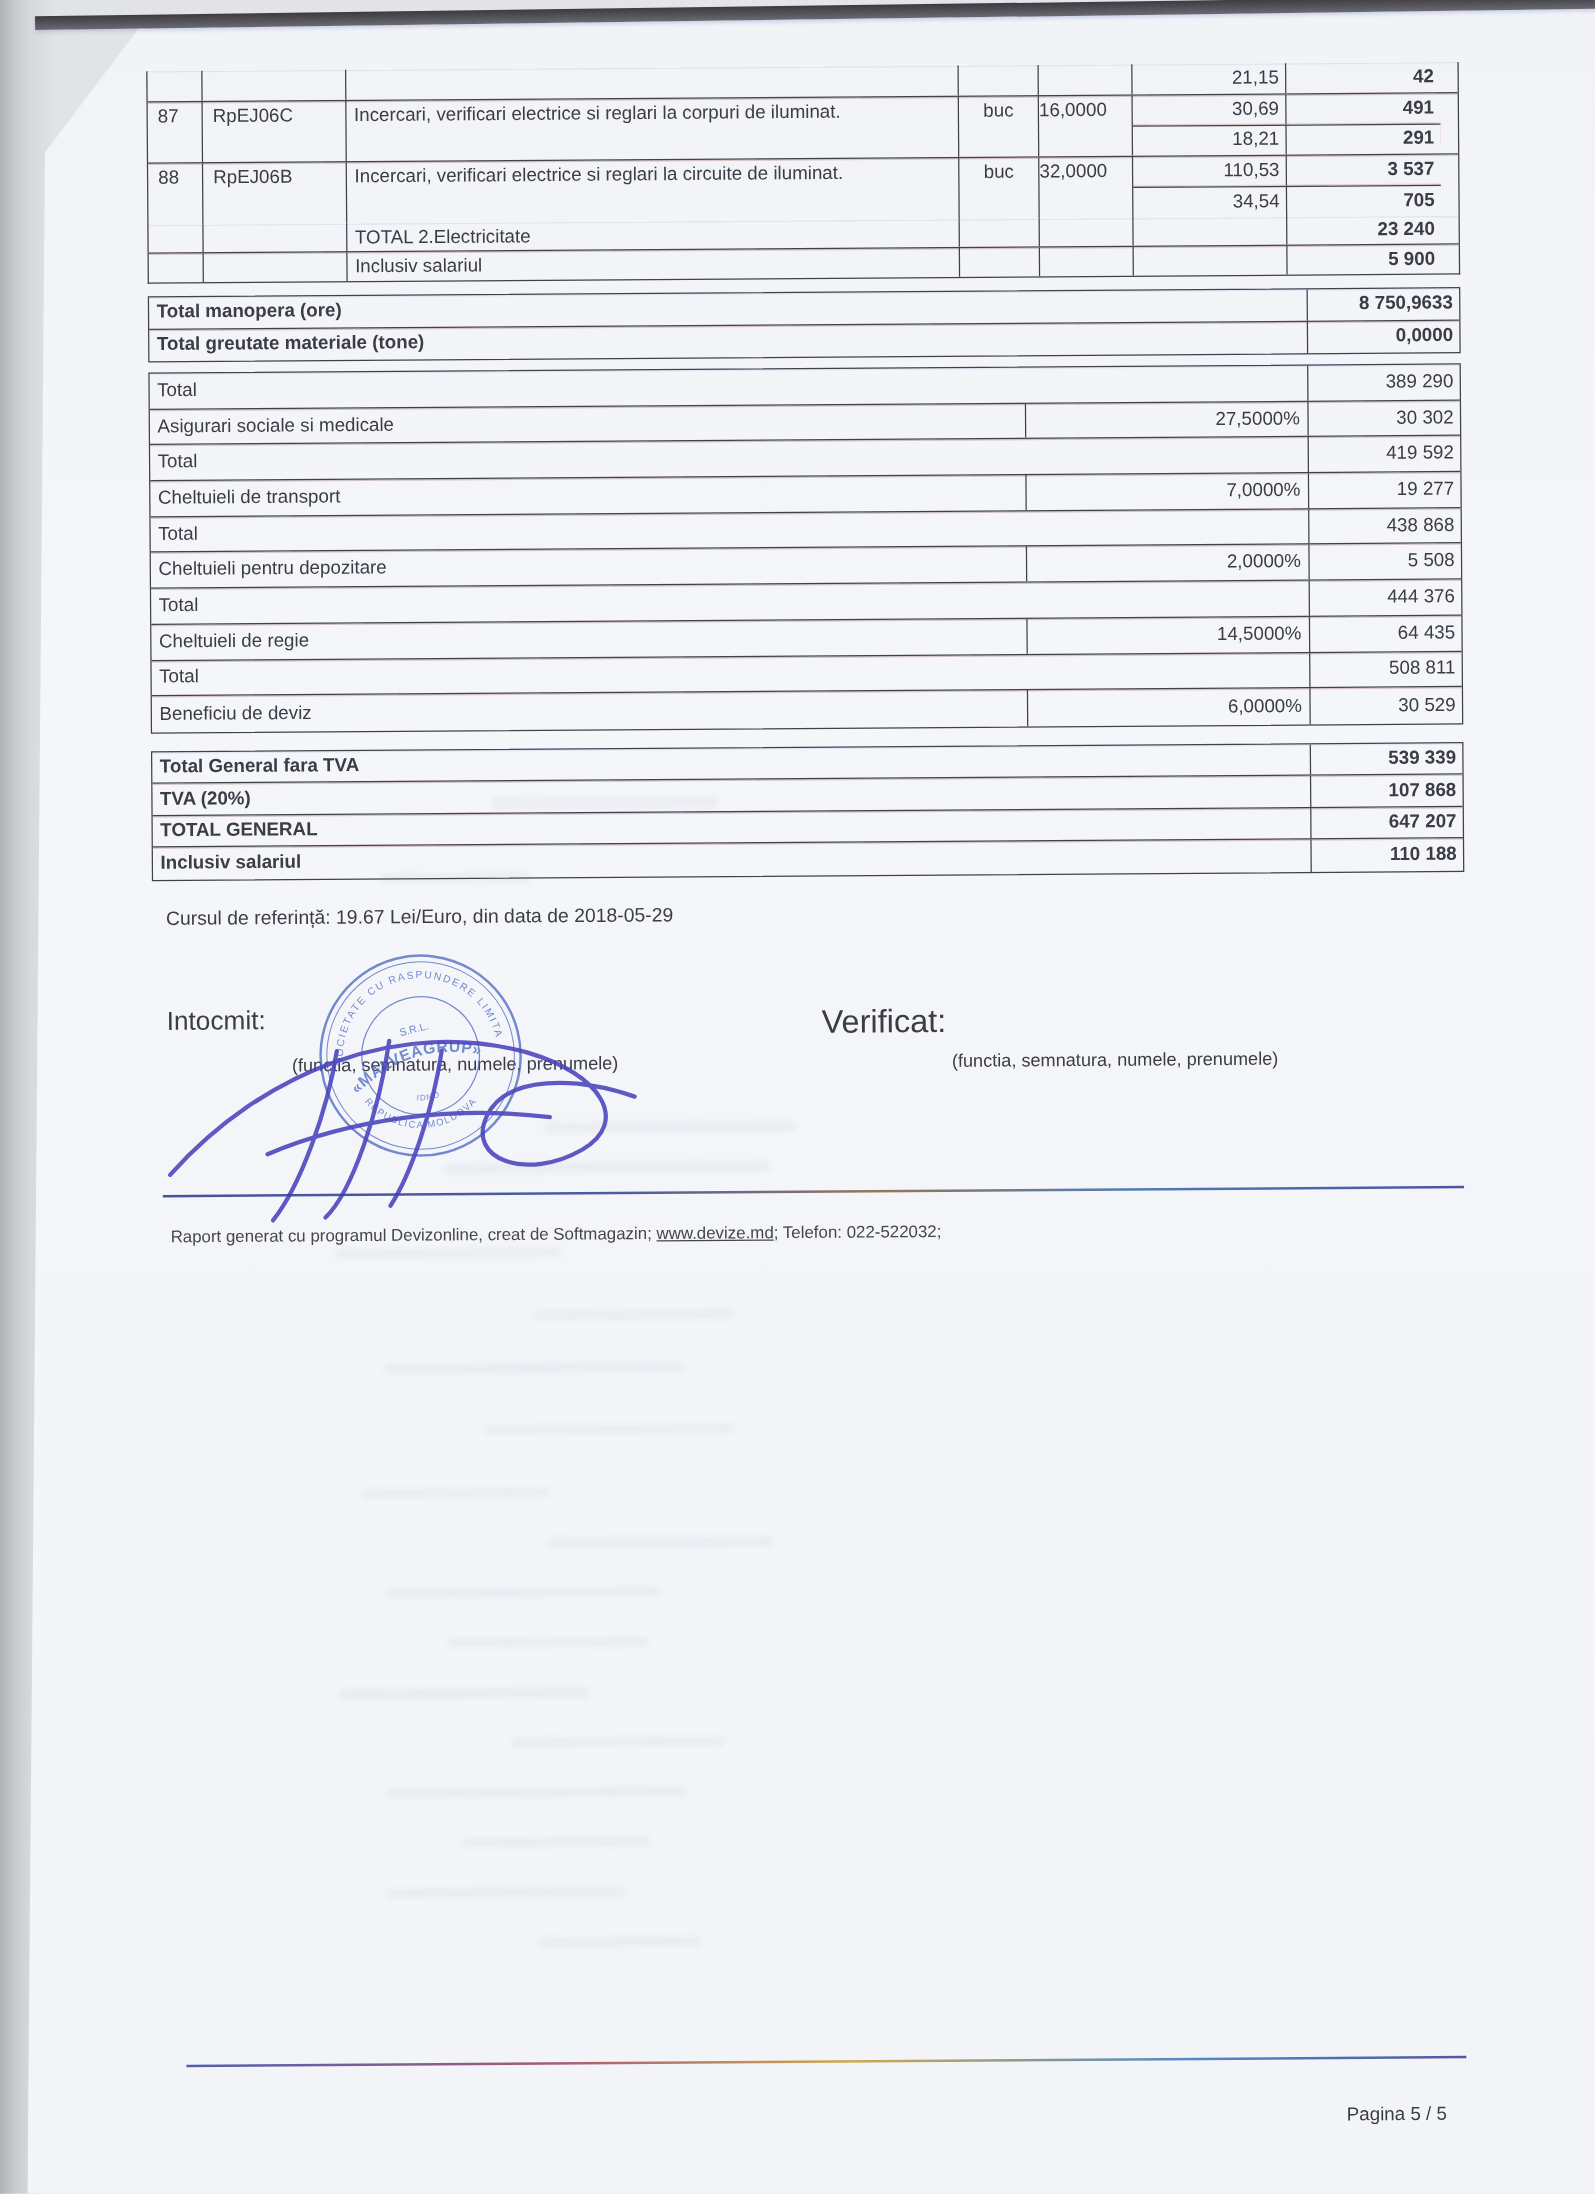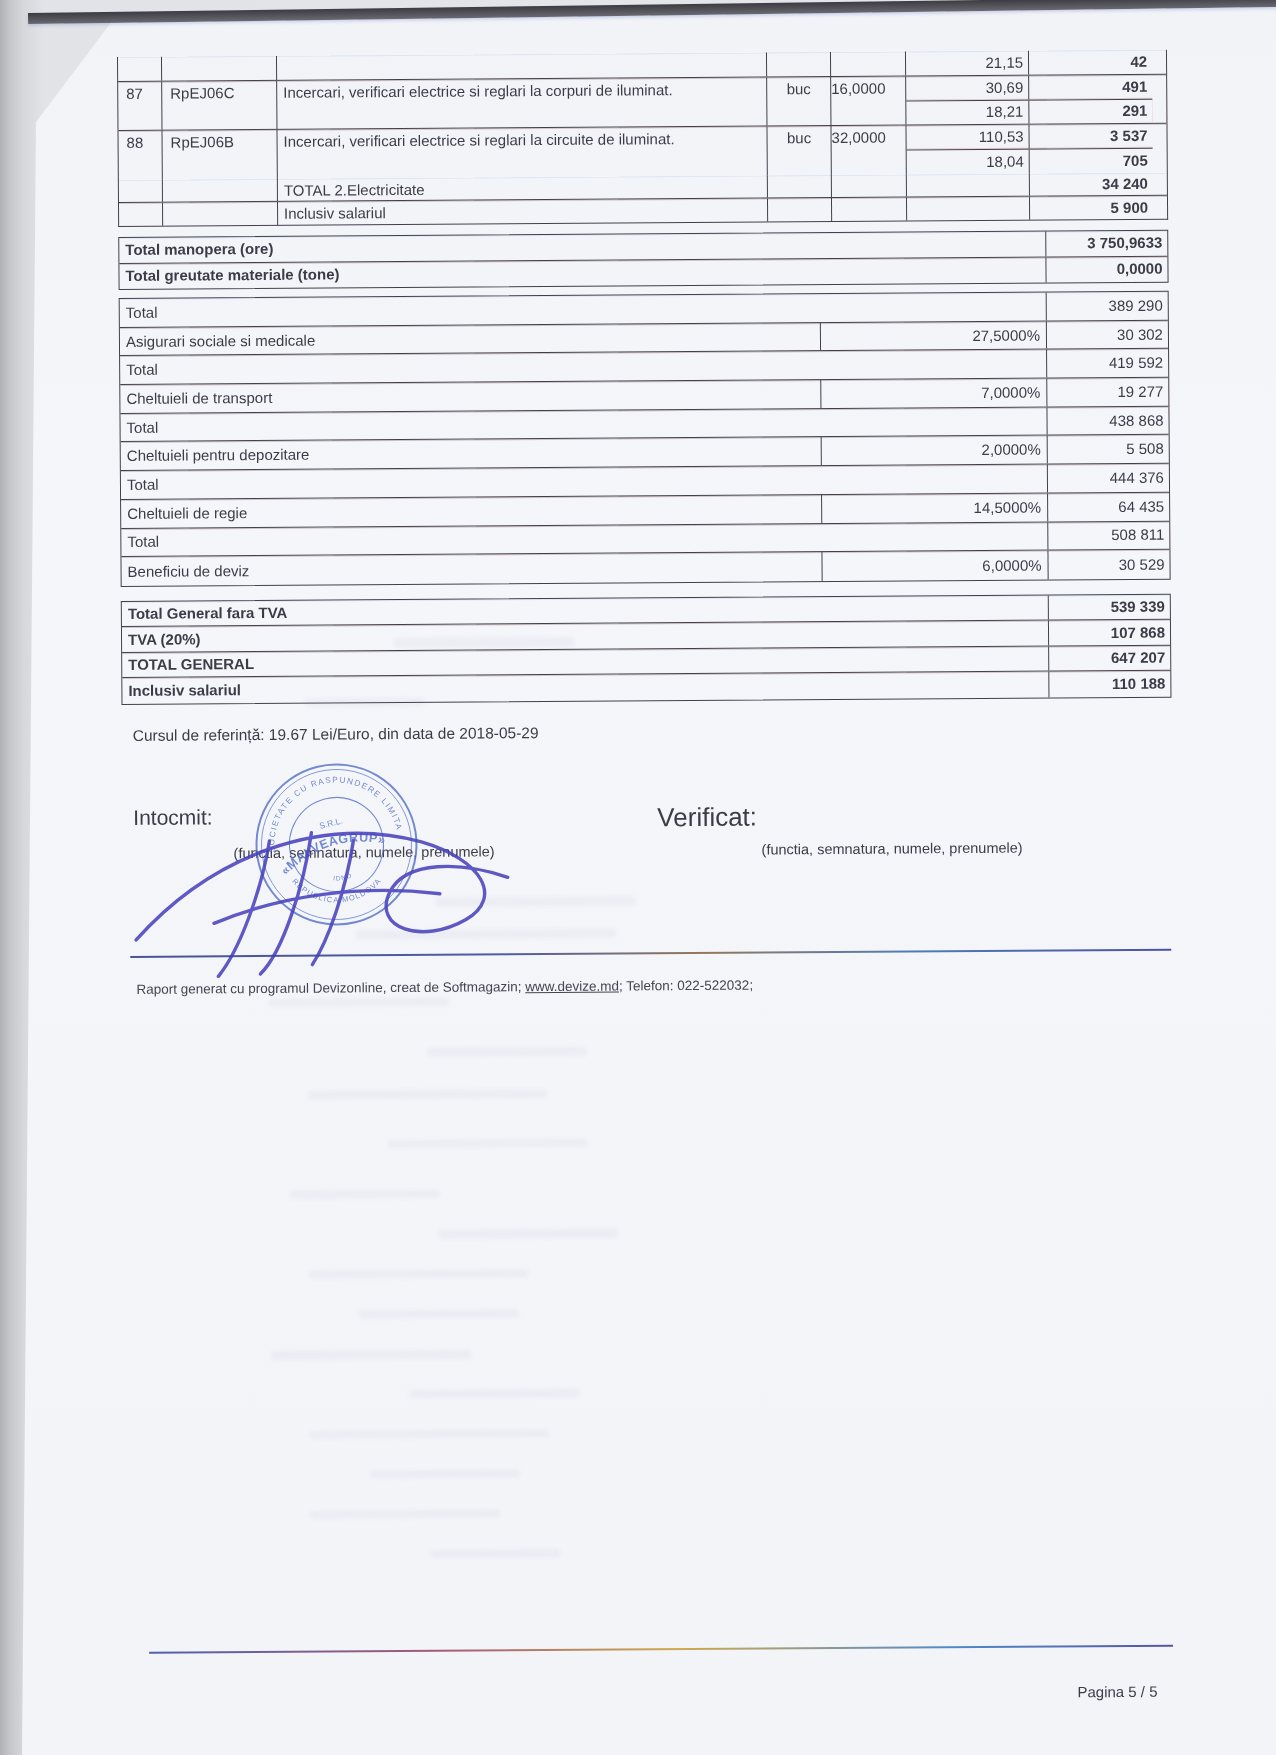--- a/index.html
+++ b/index.html
@@ -137,37 +137,37 @@
             <span class="c code">RpEJ06B</span>
             <span class="c desc">Incercari, verificari electrice si reglari la circuite de iluminat.</span>
             <span class="c unit">buc</span>
             <span class="c qty">32,0000</span>
             <span class="c stack">
               <span class="sub">
                 <span class="price">110,53</span>
                 <span class="tot">3 537</span>
               </span>
               <span class="sub">
-                <span class="price">18,04</span>
+                <span class="price">34,54</span>
                 <span class="tot">705</span>
               </span>
             </span>
           </div>
         </div>
 
       <div class="r" style="height:23px">
         <span class="c nr"></span>
         <span class="c code"></span>
         <span class="c desc">TOTAL 2.Electricitate</span>
         <span class="c unit"></span>
         <span class="c qty"></span>
         <span class="c stack">
             <span class="sub">
               <span class="price"></span>
-              <span class="tot">34 240</span>
+              <span class="tot">23 240</span>
             </span>
           </span>
       </div>
       <div class="r" style="height:23px">
         <span class="c nr"></span>
         <span class="c code"></span>
         <span class="c desc">Inclusiv salariul</span>
         <span class="c unit"></span>
         <span class="c qty"></span>
         <span class="c stack">
@@ -176,21 +176,21 @@
               <span class="tot">5 900</span>
             </span>
           </span>
       </div>
     </div>
 
     <div class="t" id="summary">
 
         <div class="r">
           <span class="lbl">Total manopera (ore)</span>
-          <span class="val">3 750,9633</span>
+          <span class="val">8 750,9633</span>
         </div>
 
         <div class="r">
           <span class="lbl">Total greutate materiale (tone)</span>
           <span class="val">0,0000</span>
         </div>
       </div>
 
     <div class="t" id="calc">
 

